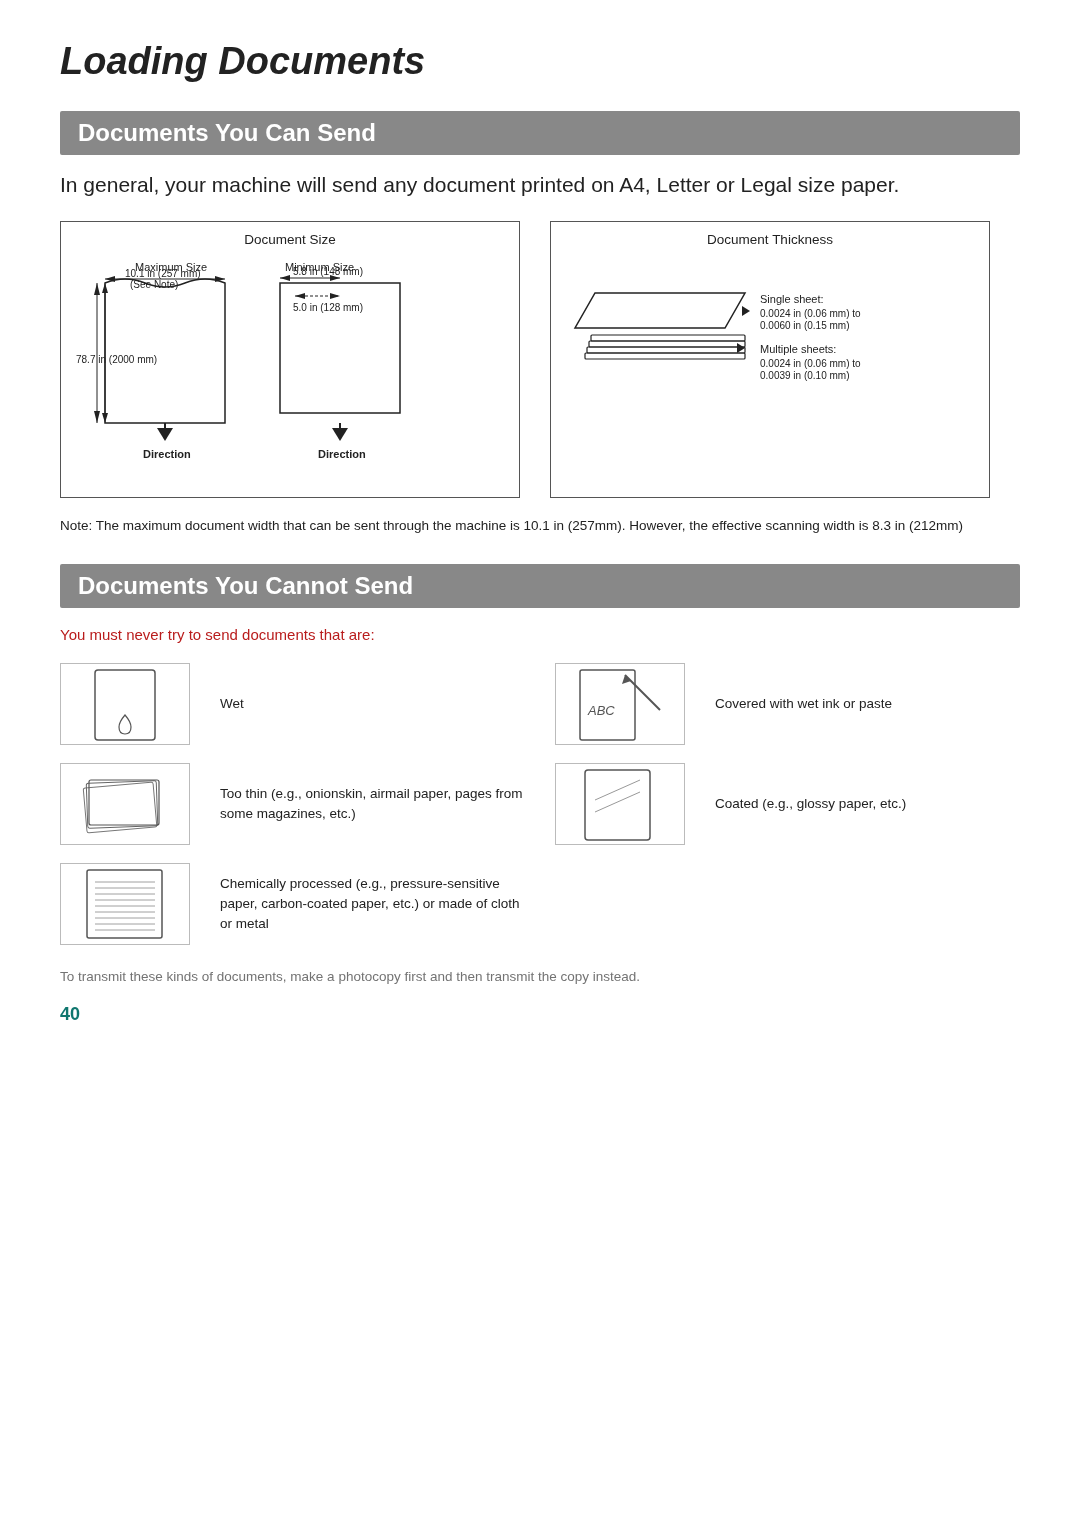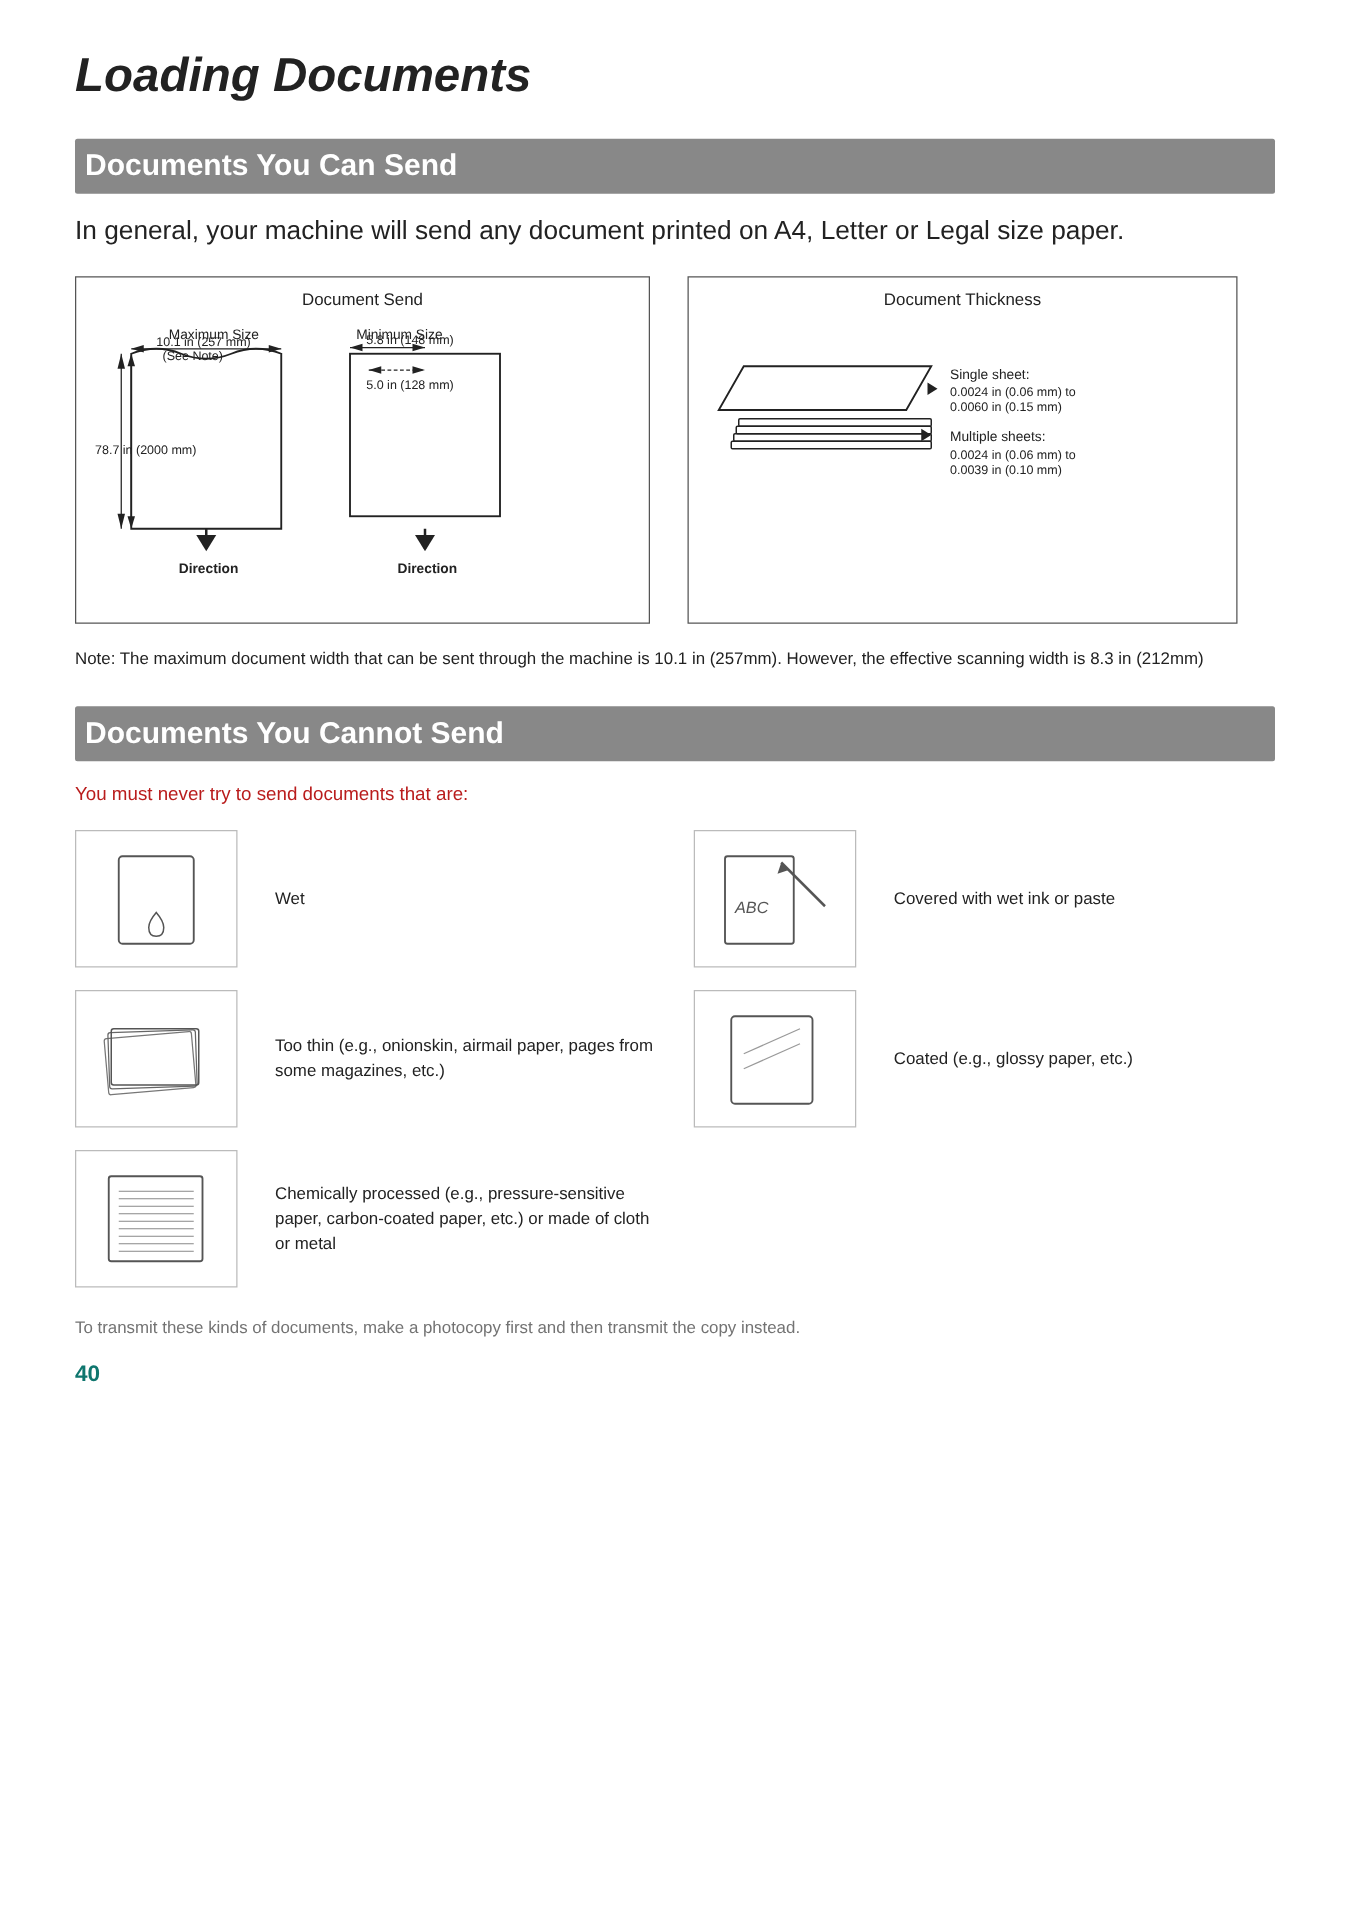--- a/index.html
+++ b/index.html
@@ -17,21 +17,21 @@
       font-weight: bold;
       margin-bottom: 28px;
       font-style: italic;
     }
 
     .section-header {
       background: #888;
       color: #fff;
       font-size: 24px;
       font-weight: bold;
-      padding: 8px 8px;
+      padding: 8px 18px;
       margin-bottom: 18px;
       border-radius: 2px;
     }
 
     .intro-text {
       font-size: 21px;
       margin-bottom: 24px;
       color: #222;
     }
 
@@ -83,21 +83,21 @@
     }
 
     .cannot-send-item {
       display: flex;
       align-items: center;
       gap: 30px;
     }
 
     .cannot-send-item .icon-box {
       width: 130px;
-      height: 110px;
+      height: 82px;
       border: 1.5px solid #bbb;
       flex-shrink: 0;
       display: flex;
       align-items: center;
       justify-content: center;
     }
 
     .cannot-send-item .item-label {
       font-size: 13.5px;
       color: #222;
@@ -123,21 +123,21 @@
 
 <h1 class="page-title">Loading Documents</h1>
 
 <div class="section-header">Documents You Can Send</div>
 
 <p class="intro-text">In general, your machine will send any document printed on A4, Letter or Legal size paper.</p>
 
 <div class="diagram-area">
 
   <div class="diagram-box" style="max-width:460px;">
-    <div class="diagram-box-title">Document Send</div>
+    <div class="diagram-box-title">Document Size</div>
     
     <svg width="400" height="230" viewBox="0 0 400 230">
 
       <text x="60" y="18" font-size="11" fill="#222">Maximum Size</text>
 
       <text x="210" y="18" font-size="11" fill="#222">Minimum Size</text>
 
       <path d="M30,30 Q50,22 70,30 Q90,38 110,30 Q130,22 150,30 L150,170 L30,170 Z" fill="none" stroke="#222" stroke-width="1.5"></path>
 
       <line x1="30" y1="38" x2="30" y2="165" stroke="#222" stroke-width="1"></line>

